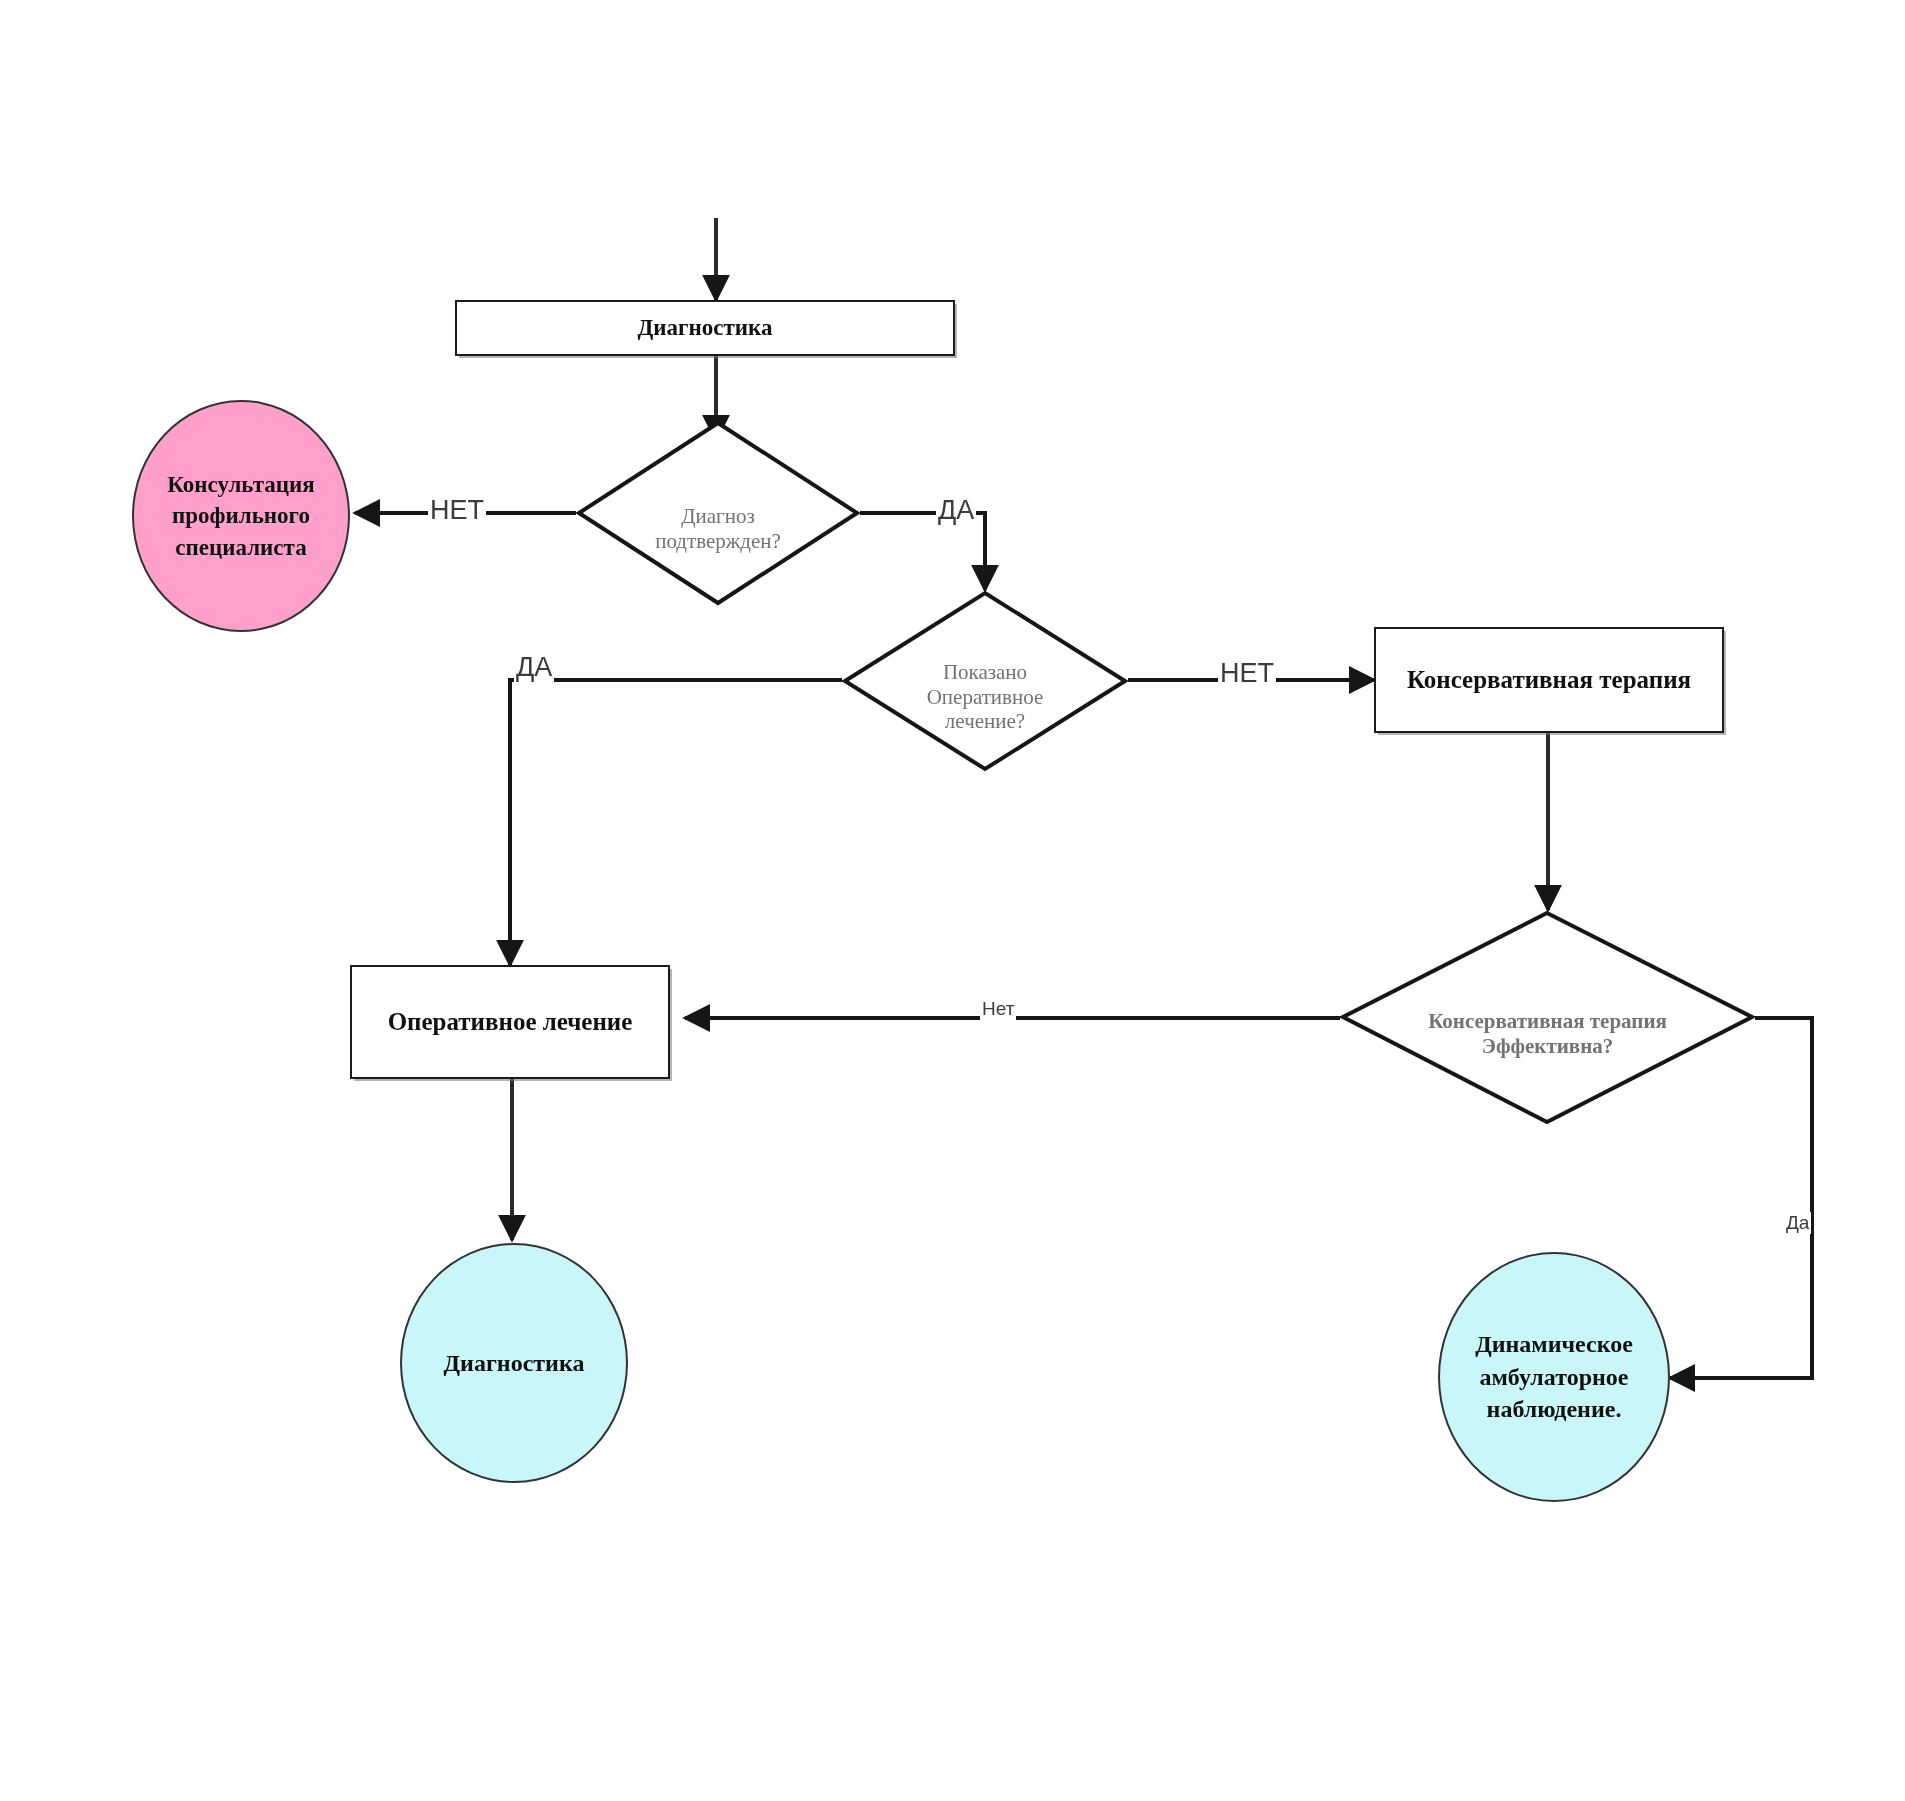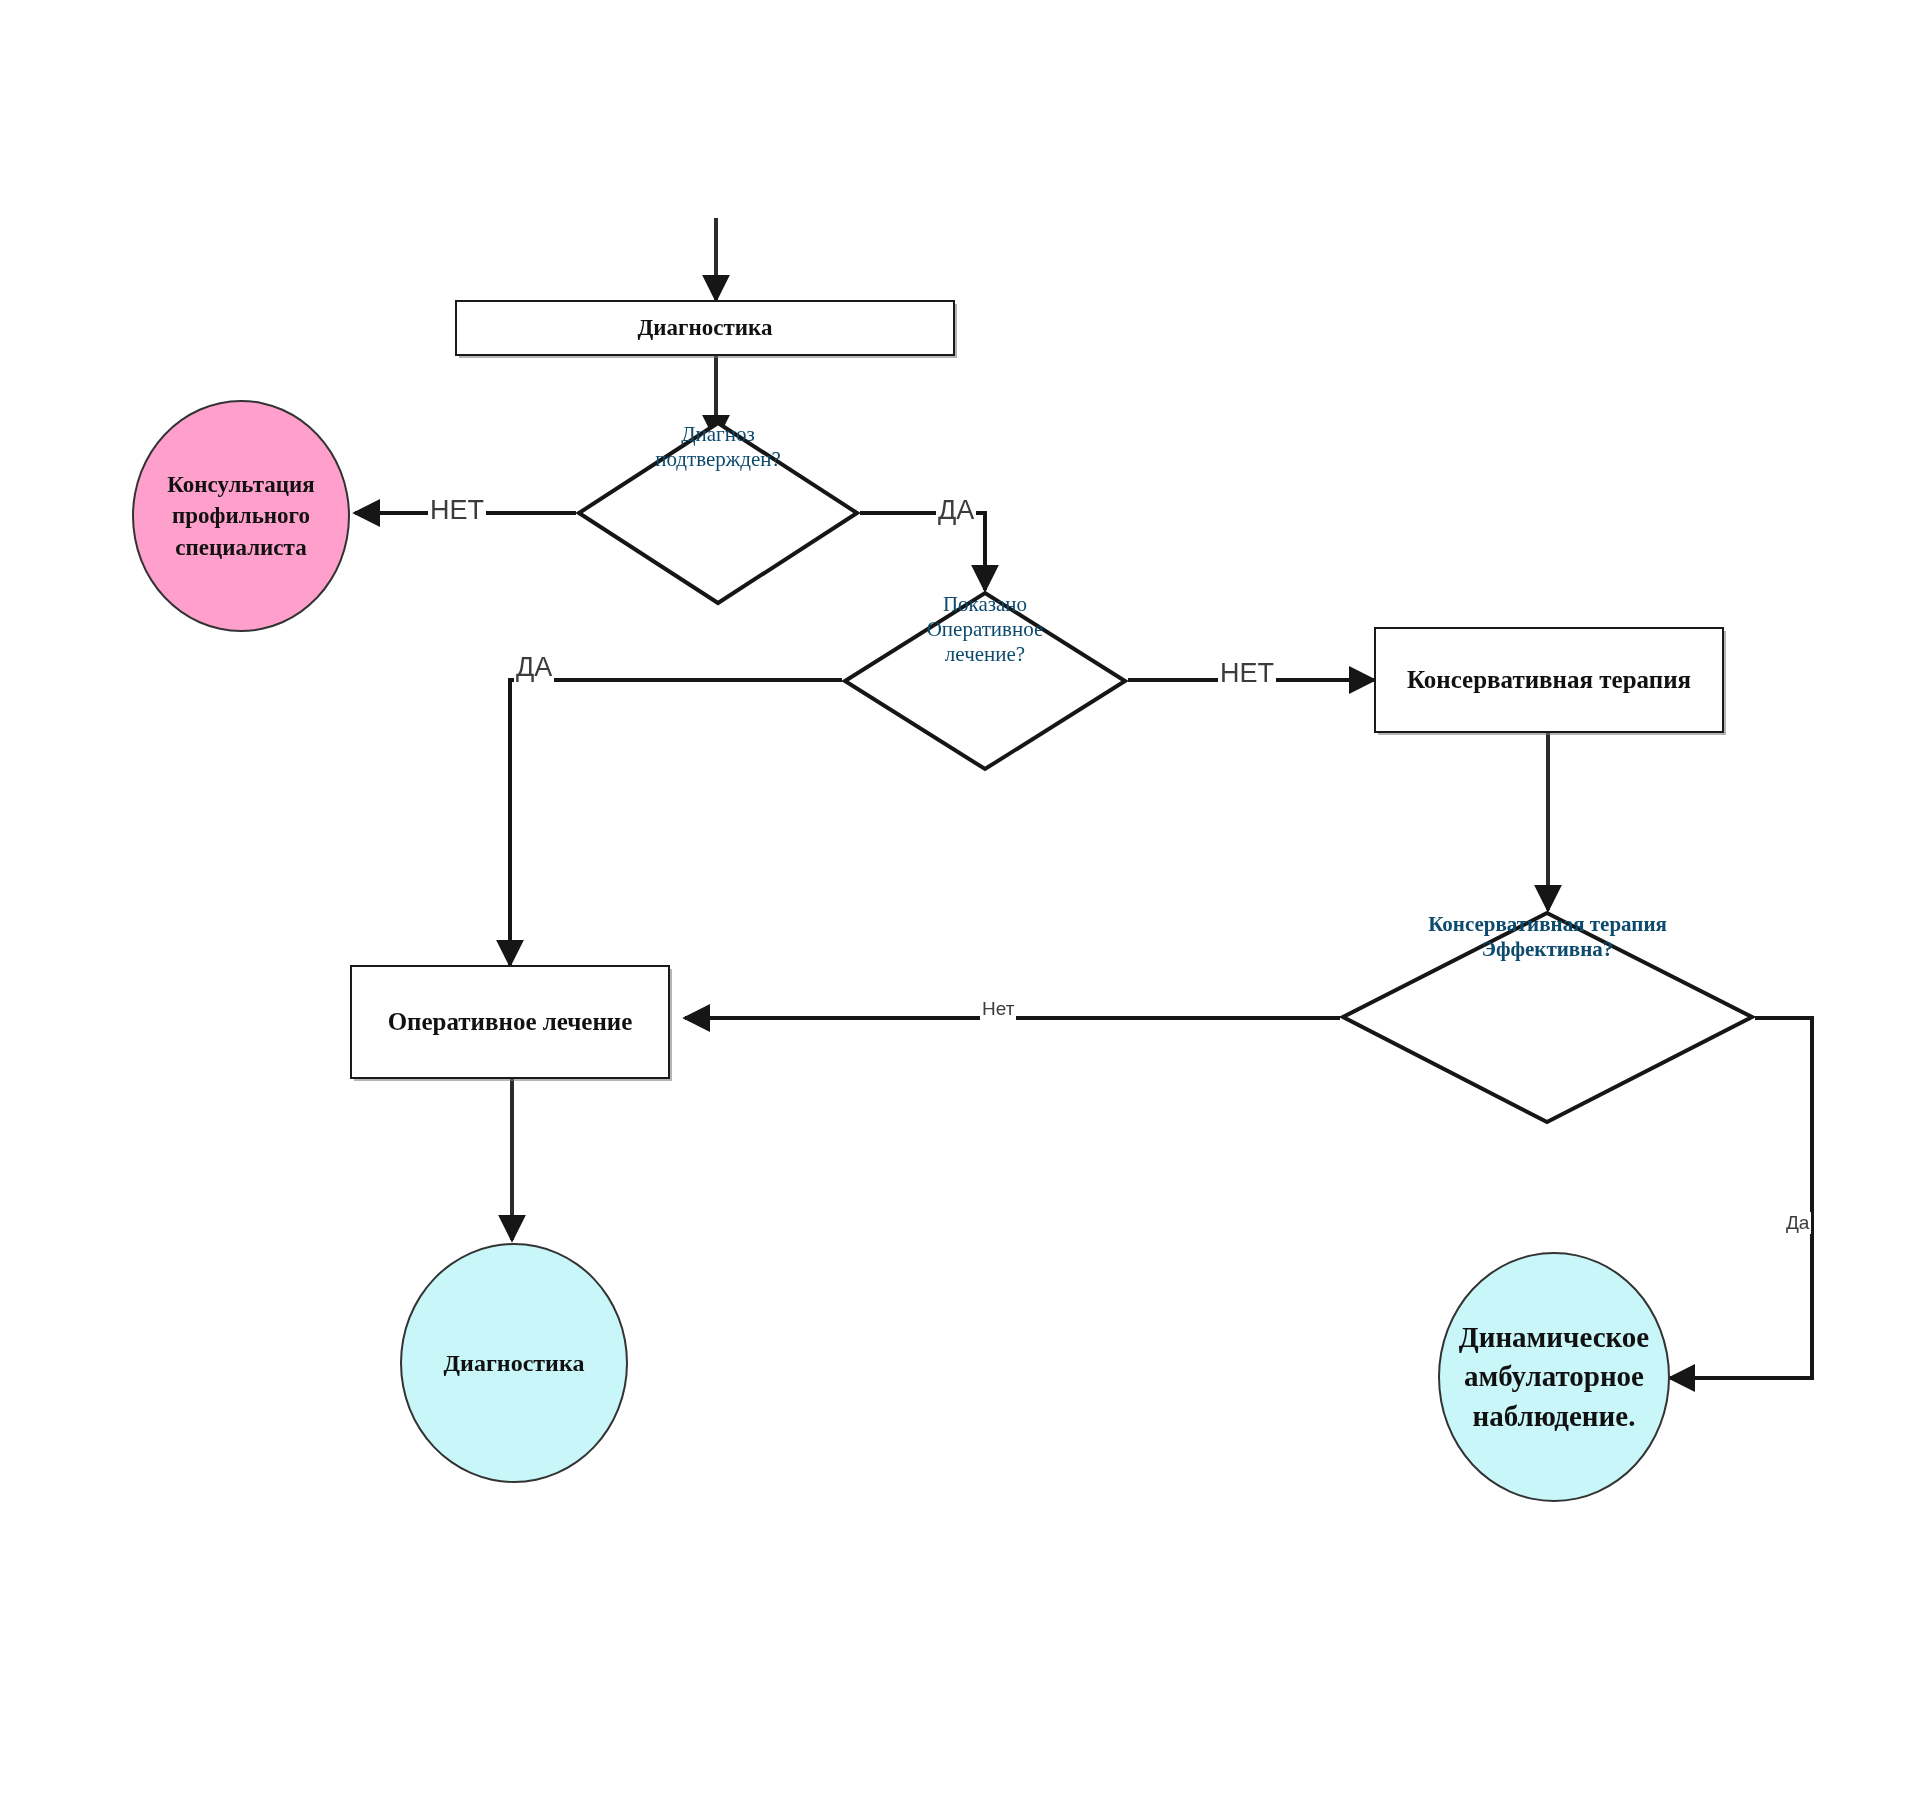--- a/index.html
+++ b/index.html
@@ -71,28 +71,29 @@
   .diamond-shape {
     position: absolute;
     left: 0;
     top: 0;
     width: 100%;
     height: 100%;
   }
   .diamond-text {
     position: absolute;
     left: 0;
-    top: 2px;
+    top: 16px;
     width: 100%;
     height: 100%;
     display: flex;
+    align-items: center;
     justify-content: center;
     text-align: center;
     font-family: "Liberation Serif", serif;
-    color: #0c4a6e;
+    color: #737373;
     line-height: 1.18;
   }
   .d1-text { font-size: 21px; }
   .d2-text { font-size: 21px; }
   .d3-text { font-size: 21px; font-weight: bold; }
   .node-ellipse {
     position: absolute;
     border: 2px solid #333333;
     border-radius: 50%;
     display: flex;
@@ -102,21 +103,21 @@
     font-family: "Liberation Serif", serif;
     font-weight: bold;
     color: #111111;
     line-height: 1.35;
     box-sizing: border-box;
   }
   .ellipse-pink { background: #ffa0cc; }
   .ellipse-cyan { background: #c9f7f9; }
   .ell-pink-text { font-size: 23px; }
   .ell-rehab-text { font-size: 24px; }
-  .ell-dyn-text { font-size: 29px; }
+  .ell-dyn-text { font-size: 24px; }
   .edge-label {
     position: absolute;
     font-family: "Liberation Sans", sans-serif;
     color: #3c3c3c;
     background: #ffffff;
     padding: 0 2px;
     white-space: nowrap;
   }
   .lbl-big { font-size: 27px; }
   .lbl-small { font-size: 19px; }

